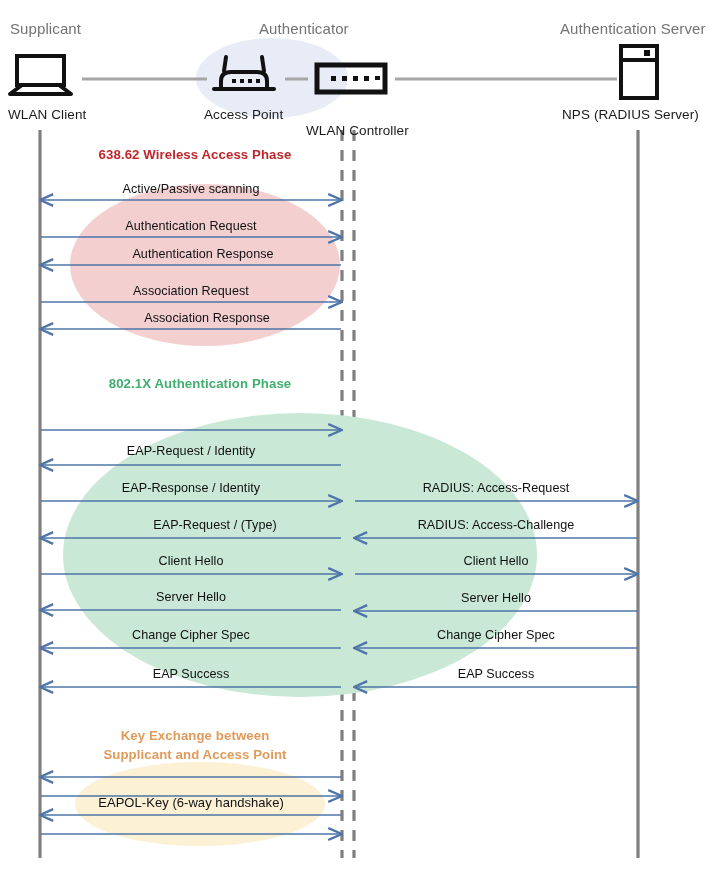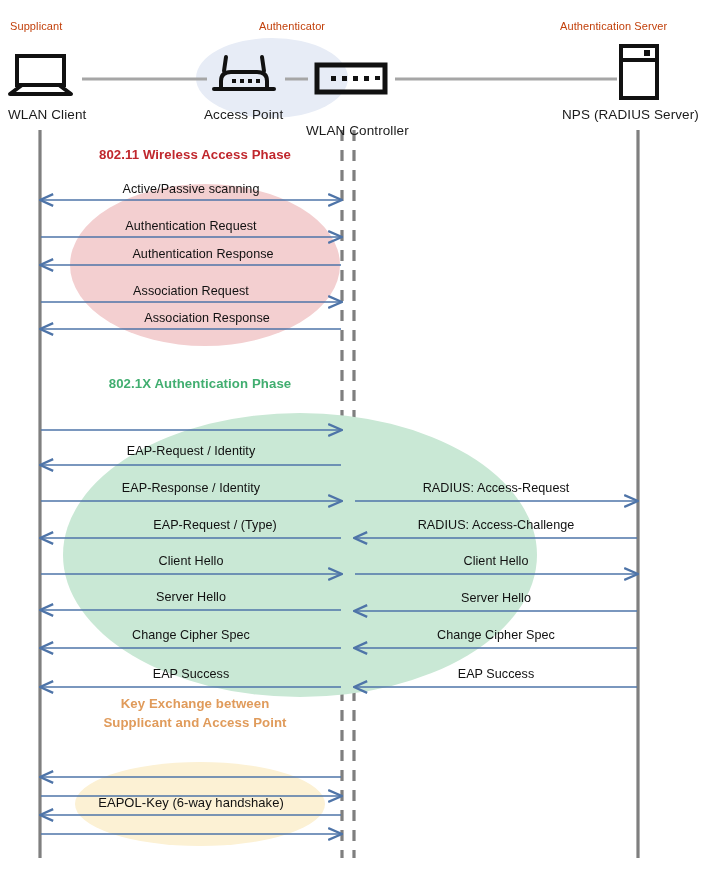--- a/index.html
+++ b/index.html
@@ -11,22 +11,22 @@
     position:relative;
     width:713px;
     height:875px;
     background:#ffffff;
     overflow:hidden;
   }
   #svgroot{position:absolute;left:0;top:0;width:713px;height:875px;}
 
   .hdr-label{
     position:absolute;
-    font-size:11px;
-    color:#c2410c;
+    font-size:15px;
+    color:#737373;
     white-space:nowrap;
     letter-spacing:0.1px;
   }
   .node-label{
     position:absolute;
     font-size:13.5px;
     color:#1a1a1a;
     white-space:nowrap;
     letter-spacing:0.1px;
   }
@@ -152,25 +152,25 @@
 
   <div class="hdr-label" style="left:10px; top:20px;">Supplicant</div>
   <div class="hdr-label" style="left:259px; top:20px;">Authenticator</div>
   <div class="hdr-label" style="left:560px; top:20px;">Authentication Server</div>
 
   <div class="node-label" style="left:8px; top:107px;">WLAN Client</div>
   <div class="node-label" style="left:204px; top:107px;">Access Point</div>
   <div class="node-label" style="left:306px; top:107px;margin-top:16px;">WLAN Controller</div>
   <div class="node-label" style="left:562px; top:107px;">NPS (RADIUS Server)</div>
 
-  <div class="phase-title" style="left:40px; width:310px; top:147px; color:#C0272D;">802.11 Wireless Access Phase</div>
+  <div class="phase-title" style="left:40px; width:310px; top:147px; color:#C0272D;">638.62 Wireless Access Phase</div>
 
   <div class="phase-title" style="left:45px; width:310px; top:376px; color:#41AE70;">802.1X Authentication Phase</div>
 
-  <div class="phase-title two-line" style="left:40px; width:310px; top:694px; color:#E09B5B;">
+  <div class="phase-title two-line" style="left:40px; width:310px; top:726px; color:#E09B5B;">
     <div>Key Exchange between</div>
     <div>Supplicant and Access Point</div>
   </div>
 
   <div class="msg-label" style="left:41px; width:300px; top:182px;">Active/Passive scanning</div>
   <div class="msg-label" style="left:41px; width:300px; top:219px;">Authentication Request</div>
   <div class="msg-label" style="left:41px; width:300px; top:247px;padding-left:12px;">Authentication Response</div>
   <div class="msg-label" style="left:41px; width:300px; top:284px;">Association Request</div>
   <div class="msg-label" style="left:41px; width:332px; top:311px;">Association Response</div>
 

